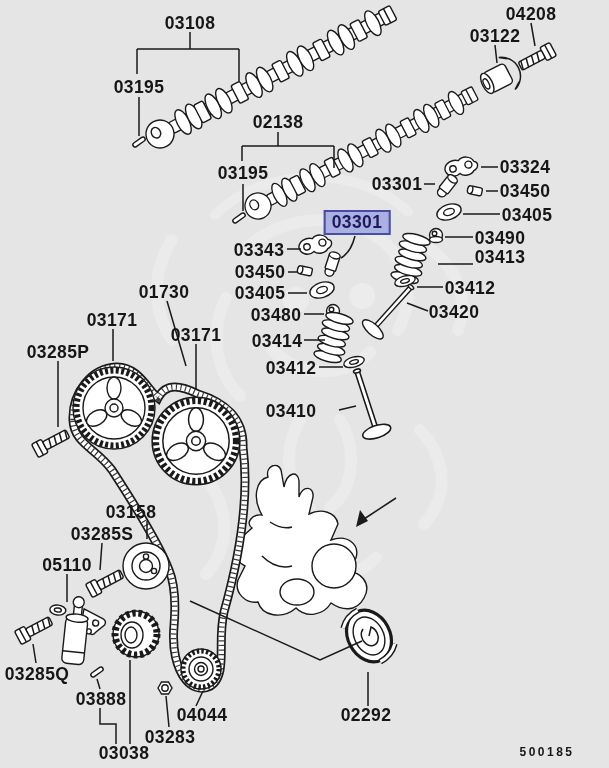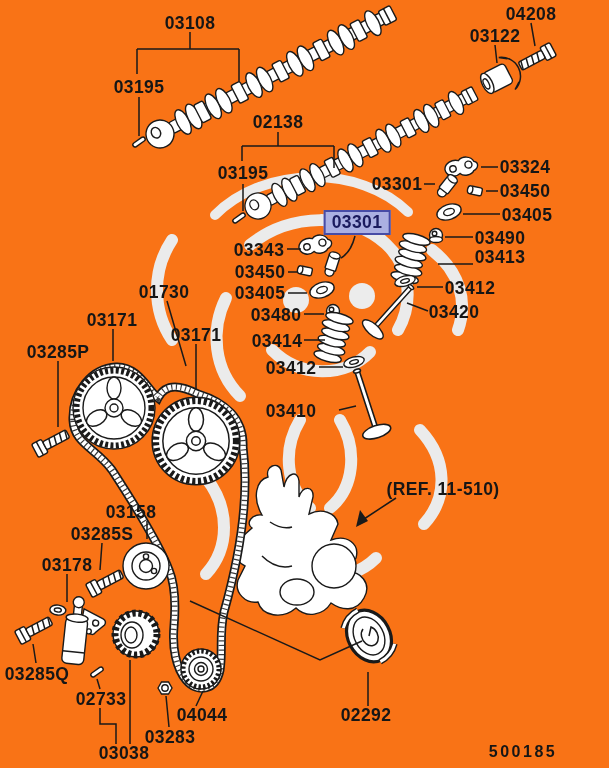--- a/index.html
+++ b/index.html
@@ -1,24 +1,24 @@
 <!DOCTYPE html>
 <html><head>
 <meta charset="utf-8">
 <style>
   html,body{margin:0;padding:0;background:#fff;}
-  #stage{position:relative;width:609px;height:768px;background:#f97316;overflow:hidden;
+  #stage{position:relative;width:609px;height:768px;background:#e5e5e5;overflow:hidden;
          font-family:"Liberation Sans",sans-serif;}
   #art{position:absolute;left:0;top:0;}
   .lbl{position:absolute;transform:translateX(-50%);white-space:nowrap;
        font-size:17.5px;font-weight:700;letter-spacing:.4px;color:#161616;
        line-height:20px;cursor:pointer;}
   .lbl.hl{padding:0 6px;border:2px solid #474ca6;background:#abb0e2;color:#1b1b5e;
           line-height:21px;}
-  .lbl.small{font-size:16px;letter-spacing:2.5px;font-weight:600;cursor:default;}
+  .lbl.small{font-size:12px;letter-spacing:2.5px;font-weight:600;cursor:default;margin-left:24px;}
   .ln{fill:#fff;stroke:#1a1a1a;stroke-width:1.4;}
   .ld{fill:none;stroke:#1a1a1a;stroke-width:1.5;}
   .wm{stroke:#ebebeb;fill:none;stroke-width:12;stroke-linecap:round;}
 </style>
 </head>
 <body>
 
 <div id="stage">
 
 <svg id="art" width="609" height="768" viewBox="0 0 609 768">
@@ -364,23 +364,22 @@
 <div class="lbl" style="left:276px;top:305px">03480</div>
 <div class="lbl" style="left:277px;top:331px">03414</div>
 <div class="lbl" style="left:291px;top:358px">03412</div>
 <div class="lbl" style="left:291px;top:401px">03410</div>
 <div class="lbl" style="left:164px;top:282px">01730</div>
 <div class="lbl" style="left:112px;top:310px">03171</div>
 <div class="lbl" style="left:196px;top:325px">03171</div>
 <div class="lbl" style="left:58px;top:342px">03285P</div>
 <div class="lbl" style="left:131px;top:502px">03158</div>
 <div class="lbl" style="left:102px;top:524px">03285S</div>
-<div class="lbl" style="left:67px;top:555px">03178</div>
+<div class="lbl" style="left:67px;top:555px">05110</div>
 <div class="lbl" style="left:37px;top:664px">03285Q</div>
-<div class="lbl" style="left:101px;top:689px">02733</div>
+<div class="lbl" style="left:101px;top:689px">03888</div>
 <div class="lbl" style="left:202px;top:705px">04044</div>
 <div class="lbl" style="left:170px;top:727px">03283</div>
 <div class="lbl" style="left:124px;top:743px">03038</div>
 <div class="lbl" style="left:366px;top:705px">02292</div>
-<div class="lbl" style="left:443px;top:479px">(REF. 11-510)</div>
 <div class="lbl small" style="left:523px;top:742px">500185</div>
 
 </div>
 
 </body></html>

